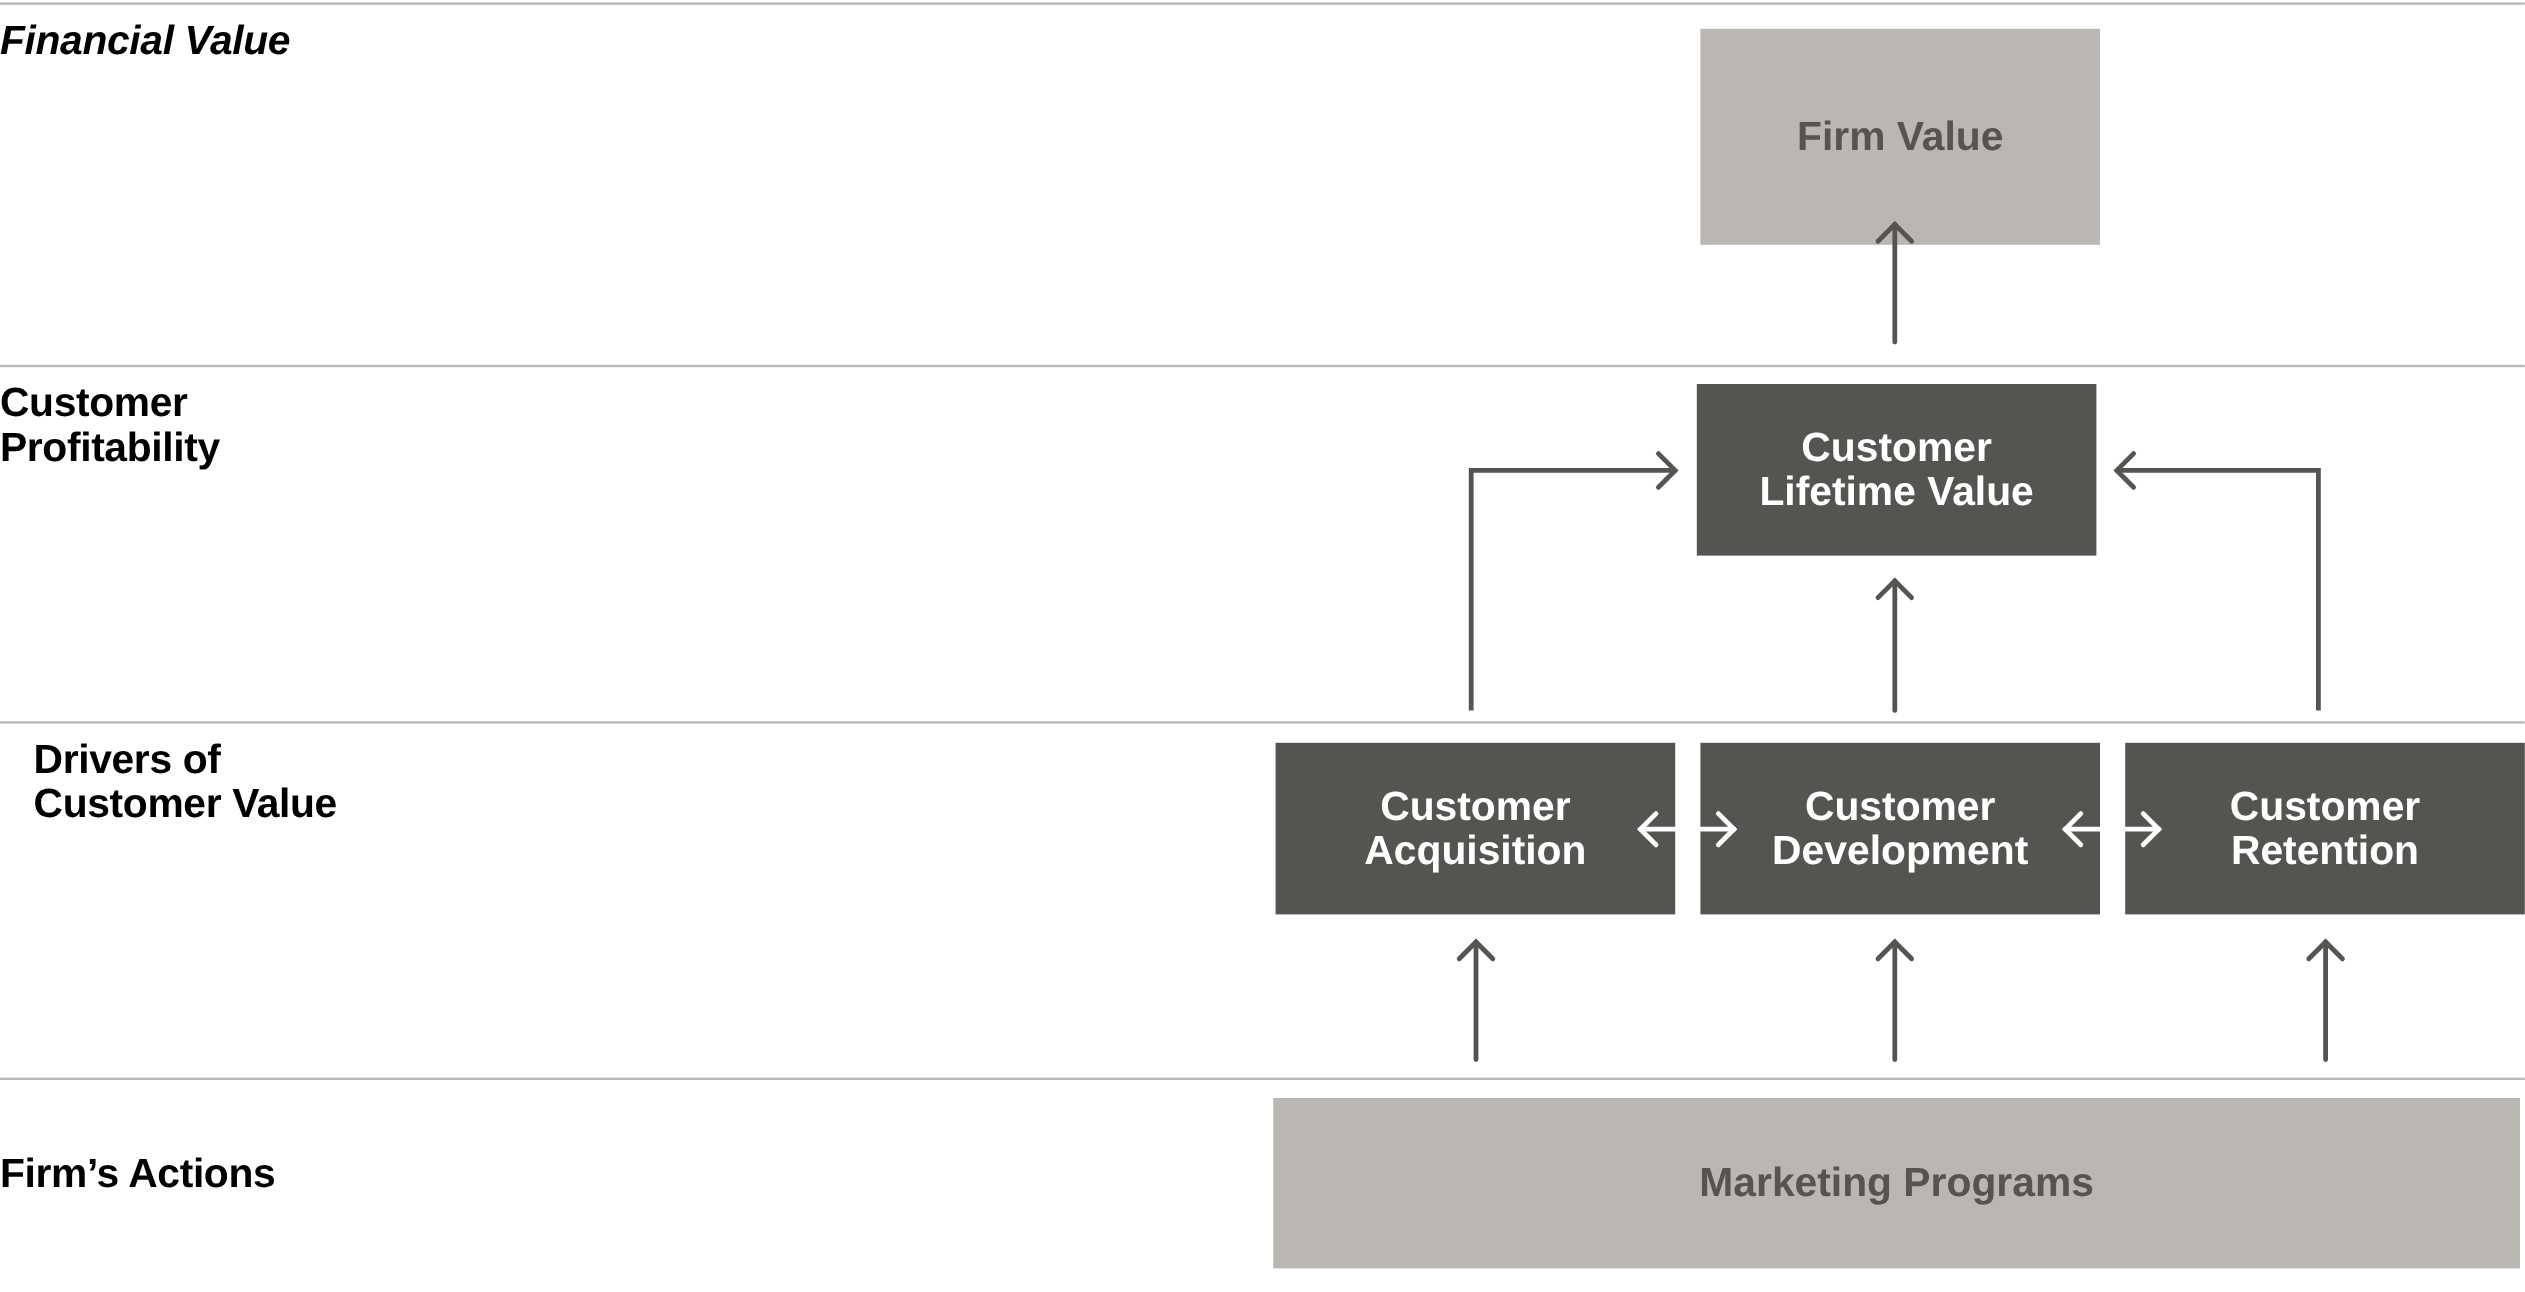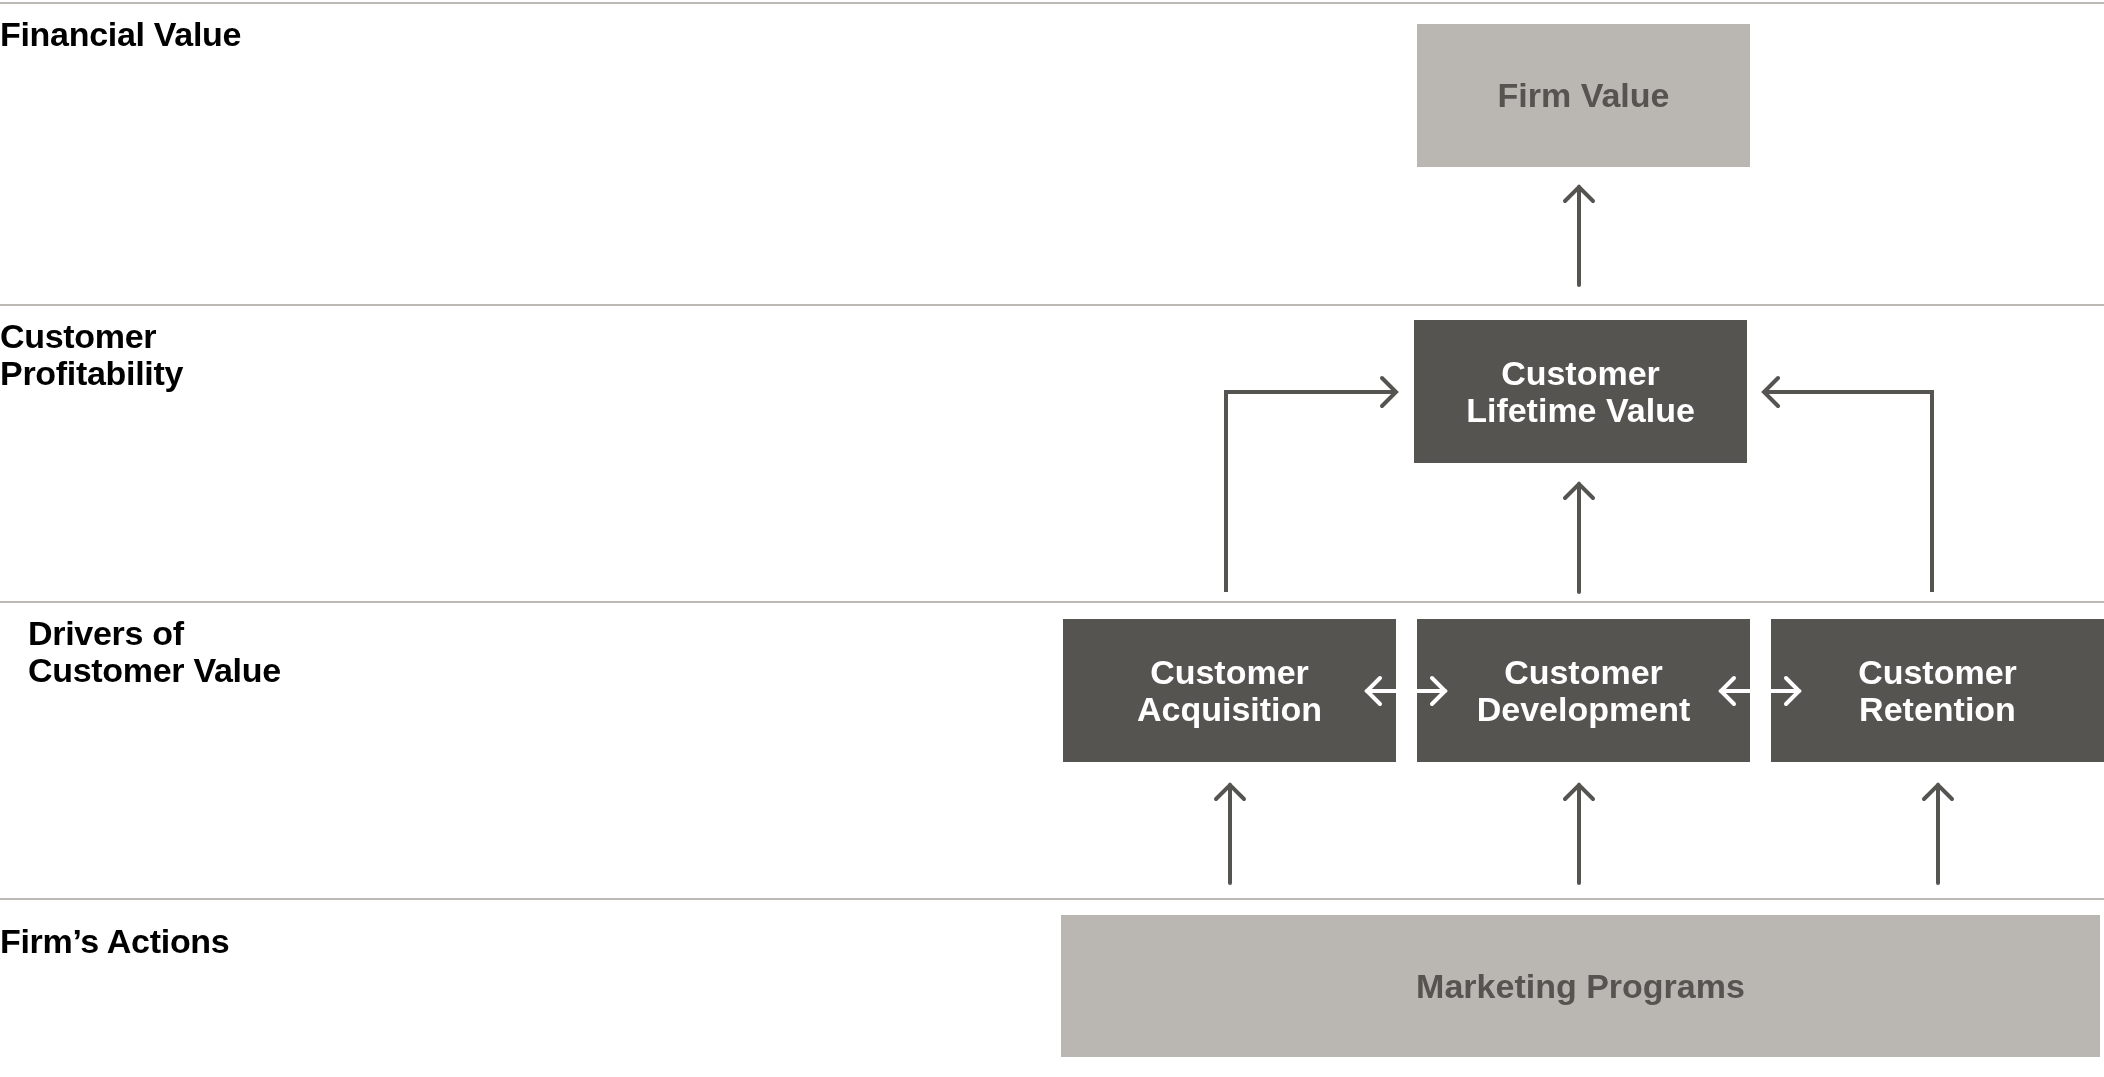--- a/index.html
+++ b/index.html
@@ -16,28 +16,28 @@
   svg#arrows { position:absolute; left:0; top:0; pointer-events:none; }
 </style>
 </head>
 <body>
 
 <div class="divider" style="top:2px;"></div>
 <div class="divider" style="top:304px;"></div>
 <div class="divider" style="top:601px;"></div>
 <div class="divider" style="top:898px;"></div>
 
-<div class="tier-label" style="top:16px;">Financial Value</div>
+<div class="tier-label" style="top:16px;font-style:italic;">Financial Value</div>
 <div class="tier-label" style="top:318px;">Customer
 Profitability</div>
 <div class="tier-label" style="top:615px;padding-left:28px;">Drivers of
 Customer Value</div>
-<div class="tier-label" style="top:923px;">Firm’s Actions</div>
+<div class="tier-label" style="top:960px;">Firm’s Actions</div>
 
-<div class="box light" style="left:1417px; top:24px; width:333px; height:143px;">Firm Value</div>
+<div class="box light" style="left:1417px; top:24px; width:333px; height:180px;">Firm Value</div>
 
 <div class="box dark" style="left:1414px; top:320px; width:333px; height:143px;">Customer
 Lifetime Value</div>
 
 <div class="box dark" style="left:1063px; top:619px; width:333px; height:143px;">Customer
 Acquisition</div>
 
 <div class="box dark" style="left:1417px; top:619px; width:333px; height:143px;">Customer
 Development</div>
 

